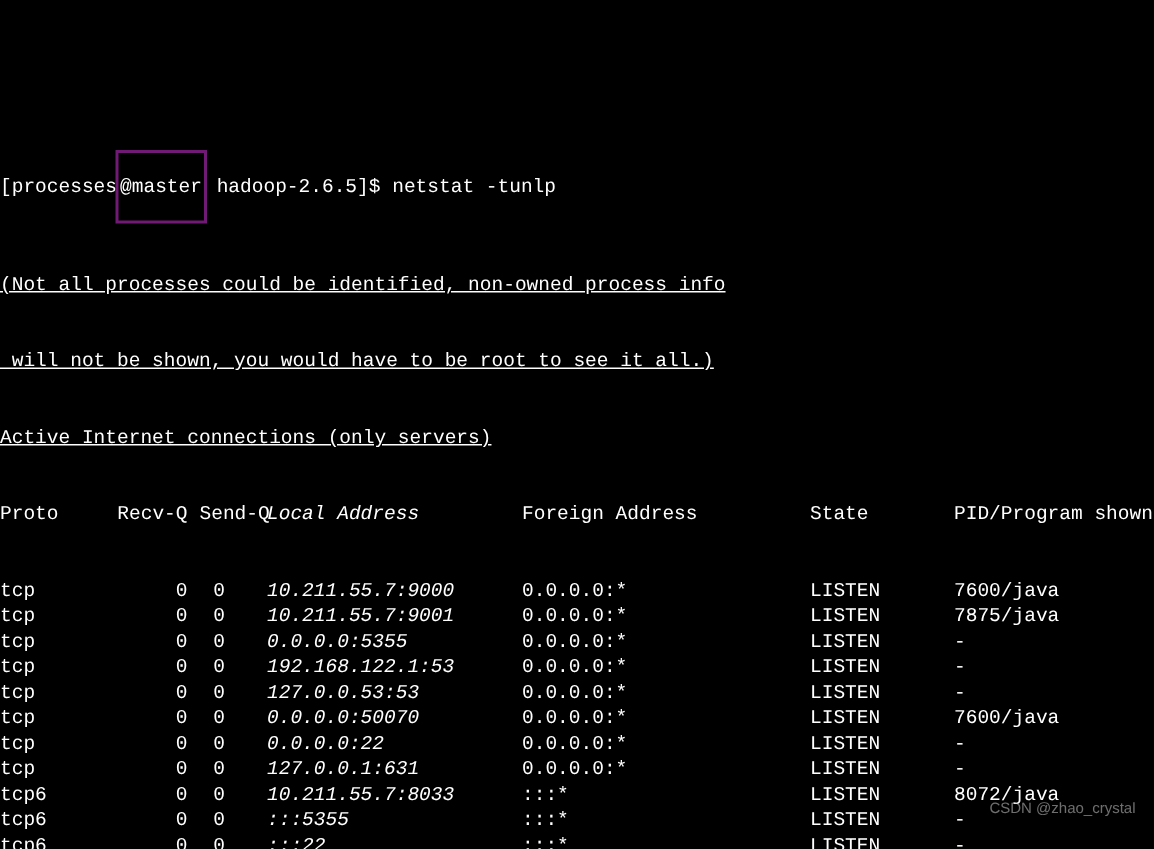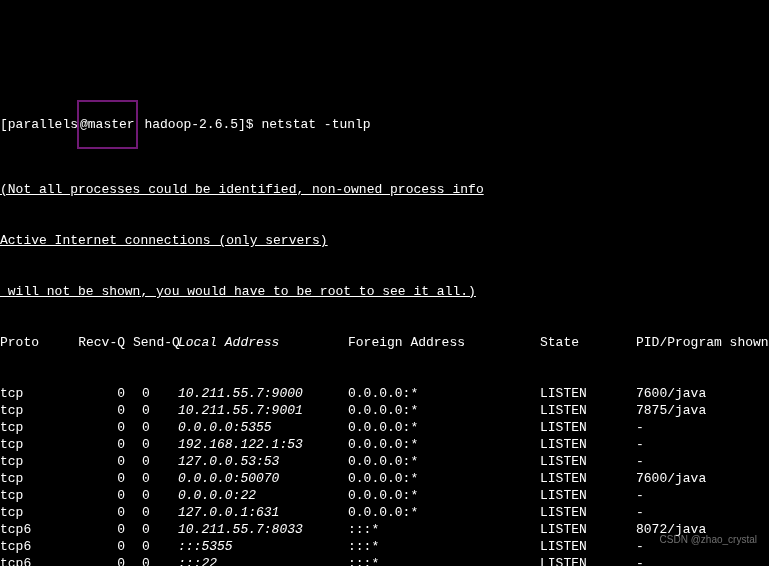--- a/index.html
+++ b/index.html
@@ -42,24 +42,24 @@
       font-size: 10px;
       pointer-events: none;
     }
   </style>
 </head>
 <body>
 
 
 
 <div>
-  <div class="prompt-row"><span>[parallels</span><span class="highlight">@master</span><span> hadoop-2.6.5]$ </span><span>netstat -tunlp</span></div>
+  <div class="prompt-row"><span>[processes</span><span class="highlight">@master</span><span> hadoop-2.6.5]$ </span><span>netstat -tunlp</span></div>
   <div class="line">(Not all processes could be identified, non-owned process info</div>
+  <div class="line"> will not be shown, you would have to be root to see it all.)</div>
   <div class="line">Active Internet connections (only servers)</div>
-  <div class="line"> will not be shown, you would have to be root to see it all.)</div>
   <div class="cols"><span class="c-proto">Proto</span><span class="c-recvq">Recv-Q</span><span class="c-sendq">Send-Q</span><span class="c-local">Local Address</span><span class="c-foreign">Foreign Address</span><span class="c-state">State</span><span class="c-pid">PID/Program shown</span></div>
   <div id="rows"><div class="cols"><span class="c-proto">tcp</span><span class="c-recvq">0</span><span class="c-sendq">0</span><span class="c-local">10.211.55.7:9000</span><span class="c-foreign">0.0.0.0:*</span><span class="c-state">LISTEN</span><span class="c-pid">7600/java</span></div><div class="cols"><span class="c-proto">tcp</span><span class="c-recvq">0</span><span class="c-sendq">0</span><span class="c-local">10.211.55.7:9001</span><span class="c-foreign">0.0.0.0:*</span><span class="c-state">LISTEN</span><span class="c-pid">7875/java</span></div><div class="cols"><span class="c-proto">tcp</span><span class="c-recvq">0</span><span class="c-sendq">0</span><span class="c-local">0.0.0.0:5355</span><span class="c-foreign">0.0.0.0:*</span><span class="c-state">LISTEN</span><span class="c-pid">-</span></div><div class="cols"><span class="c-proto">tcp</span><span class="c-recvq">0</span><span class="c-sendq">0</span><span class="c-local">192.168.122.1:53</span><span class="c-foreign">0.0.0.0:*</span><span class="c-state">LISTEN</span><span class="c-pid">-</span></div><div class="cols"><span class="c-proto">tcp</span><span class="c-recvq">0</span><span class="c-sendq">0</span><span class="c-local">127.0.0.53:53</span><span class="c-foreign">0.0.0.0:*</span><span class="c-state">LISTEN</span><span class="c-pid">-</span></div><div class="cols"><span class="c-proto">tcp</span><span class="c-recvq">0</span><span class="c-sendq">0</span><span class="c-local">0.0.0.0:50070</span><span class="c-foreign">0.0.0.0:*</span><span class="c-state">LISTEN</span><span class="c-pid">7600/java</span></div><div class="cols"><span class="c-proto">tcp</span><span class="c-recvq">0</span><span class="c-sendq">0</span><span class="c-local">0.0.0.0:22</span><span class="c-foreign">0.0.0.0:*</span><span class="c-state">LISTEN</span><span class="c-pid">-</span></div><div class="cols"><span class="c-proto">tcp</span><span class="c-recvq">0</span><span class="c-sendq">0</span><span class="c-local">127.0.0.1:631</span><span class="c-foreign">0.0.0.0:*</span><span class="c-state">LISTEN</span><span class="c-pid">-</span></div><div class="cols"><span class="c-proto">tcp6</span><span class="c-recvq">0</span><span class="c-sendq">0</span><span class="c-local">10.211.55.7:8033</span><span class="c-foreign">:::*</span><span class="c-state">LISTEN</span><span class="c-pid">8072/java</span></div><div class="cols"><span class="c-proto">tcp6</span><span class="c-recvq">0</span><span class="c-sendq">0</span><span class="c-local">:::5355</span><span class="c-foreign">:::*</span><span class="c-state">LISTEN</span><span class="c-pid">-</span></div><div class="cols"><span class="c-proto">tcp6</span><span class="c-recvq">0</span><span class="c-sendq">0</span><span class="c-local">:::22</span><span class="c-foreign">:::*</span><span class="c-state">LISTEN</span><span class="c-pid">-</span></div><div class="cols"><span class="c-proto">tcp6</span><span class="c-recvq">0</span><span class="c-sendq">0</span><span class="c-local">::1:631</span><span class="c-foreign">:::*</span><span class="c-state">LISTEN</span><span class="c-pid">-</span></div><div class="cols"><span class="c-proto">tcp6</span><span class="c-recvq">0</span><span class="c-sendq">0</span><span class="c-local">10.211.55.7:8088</span><span class="c-foreign">:::*</span><span class="c-state">LISTEN</span><span class="c-pid">8072/java</span></div></div>
   
 </div>
 
 <div class="watermark">CSDN @zhao_crystal</div>
 
 
 
 

